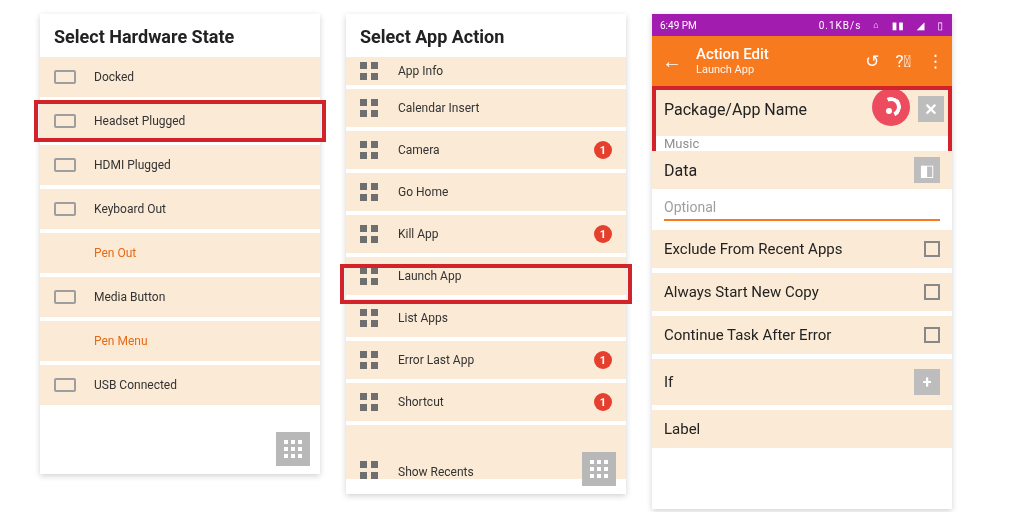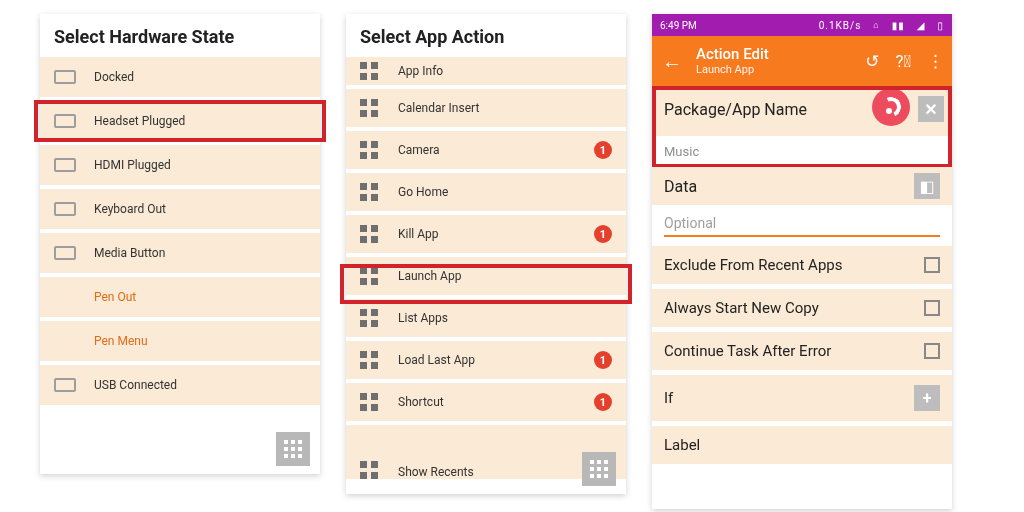--- a/index.html
+++ b/index.html
@@ -30,21 +30,21 @@
   .statusbar .r{letter-spacing:1px;display:flex;gap:12px;align-items:center}
   .trichev{font-size:9px}
   .appbar{height:50px;background:#F77A1E;color:#fff;display:flex;align-items:center;padding:0 10px;position:relative}
   .appbar .back{font-size:20px;margin-right:14px}
   .appbar .t1{font-size:15px;font-weight:500;line-height:1}
   .appbar .t2{font-size:11px;opacity:.92;line-height:1;margin-top:2px}
   .appbar .actions{position:absolute;right:8px;display:flex;gap:16px;font-size:17px}
   .sect{background:#FBEBD6;padding:14px 12px;position:relative}
   .sect .lab{font-size:16px;color:#222}
   .input-line{border-bottom:2px solid #F77A1E;margin:6px 12px 4px;height:26px;font-size:14px;color:#9e9e9e;display:flex;align-items:flex-end;padding-bottom:4px}
-  .music-line{font-size:13px;color:#8f8f8f;padding:8px 12px}
+  .music-line{font-size:13px;color:#8f8f8f;padding:0 12px}
   .chkrow{background:#FBEBD6;margin-top:5px;padding:10px 12px;display:flex;justify-content:space-between;align-items:center}
   .chkrow .lab{font-size:15px;color:#222}
   .chk{width:16px;height:16px;border:2px solid #888}
   .sqbtn{width:26px;height:26px;background:#bdbdbd;display:flex;align-items:center;justify-content:center;color:#fff;font-weight:700}
   .music-icon{position:absolute;right:42px;top:2px;width:38px;height:38px;border-radius:19px;background:#ED4B5E;display:flex;align-items:center;justify-content:center}
   .music-icon:after{content:"";width:12px;height:12px;border:4px solid #fff;border-left-color:transparent;border-bottom-color:transparent;border-radius:50%;transform:rotate(20deg)}
   .note{position:absolute;width:6px;height:6px;background:#fff;border-radius:50%;left:14px;top:20px}
   .tag-btn{position:absolute;right:36px;top:6px;width:26px;height:26px;background:#bdbdbd;color:#fff;display:flex;align-items:center;justify-content:center;font-size:16px}
 </style>
 </head>
@@ -64,27 +64,27 @@
           <span class="lbl">Headset Plugged</span>
         </div>
         <div class="row">
           <span class="ic"></span>
           <span class="lbl">HDMI Plugged</span>
         </div>
         <div class="row">
           <span class="ic"></span>
           <span class="lbl">Keyboard Out</span>
         </div>
+        <div class="row sub">
+          <span class="ic"></span>
+          <span class="lbl">Pen Out</span>
+        </div>
         <div class="row">
           <span class="ic"></span>
           <span class="lbl">Media Button</span>
-        </div>
-        <div class="row sub">
-          <span class="ic"></span>
-          <span class="lbl">Pen Out</span>
         </div>
         <div class="row sub">
           <span class="ic"></span>
           <span class="lbl">Pen Menu</span>
         </div>
         <div class="row">
           <span class="ic"></span>
           <span class="lbl">USB Connected</span>
         </div>
       </div>
@@ -132,21 +132,21 @@
         <div class="row" style="height: 38px;">
           <span class="grid4"></span>
           <span class="lbl">Launch App</span>
         </div>
         <div class="row" style="height: 38px;">
           <span class="grid4"></span>
           <span class="lbl">List Apps</span>
         </div>
         <div class="row" style="height: 38px;">
           <span class="grid4"></span>
-          <span class="lbl">Load Last App</span>
+          <span class="lbl">Error Last App</span>
           <span class="badge">1</span>
         </div>
         <div class="row" style="height: 38px;">
           <span class="grid4"></span>
           <span class="lbl">Shortcut</span>
           <span class="badge">1</span>
         </div>
         <div class="row" style="height: 54px; align-items: flex-end;">
           <span class="grid4"></span>
           <span class="lbl">Show Recents</span>

